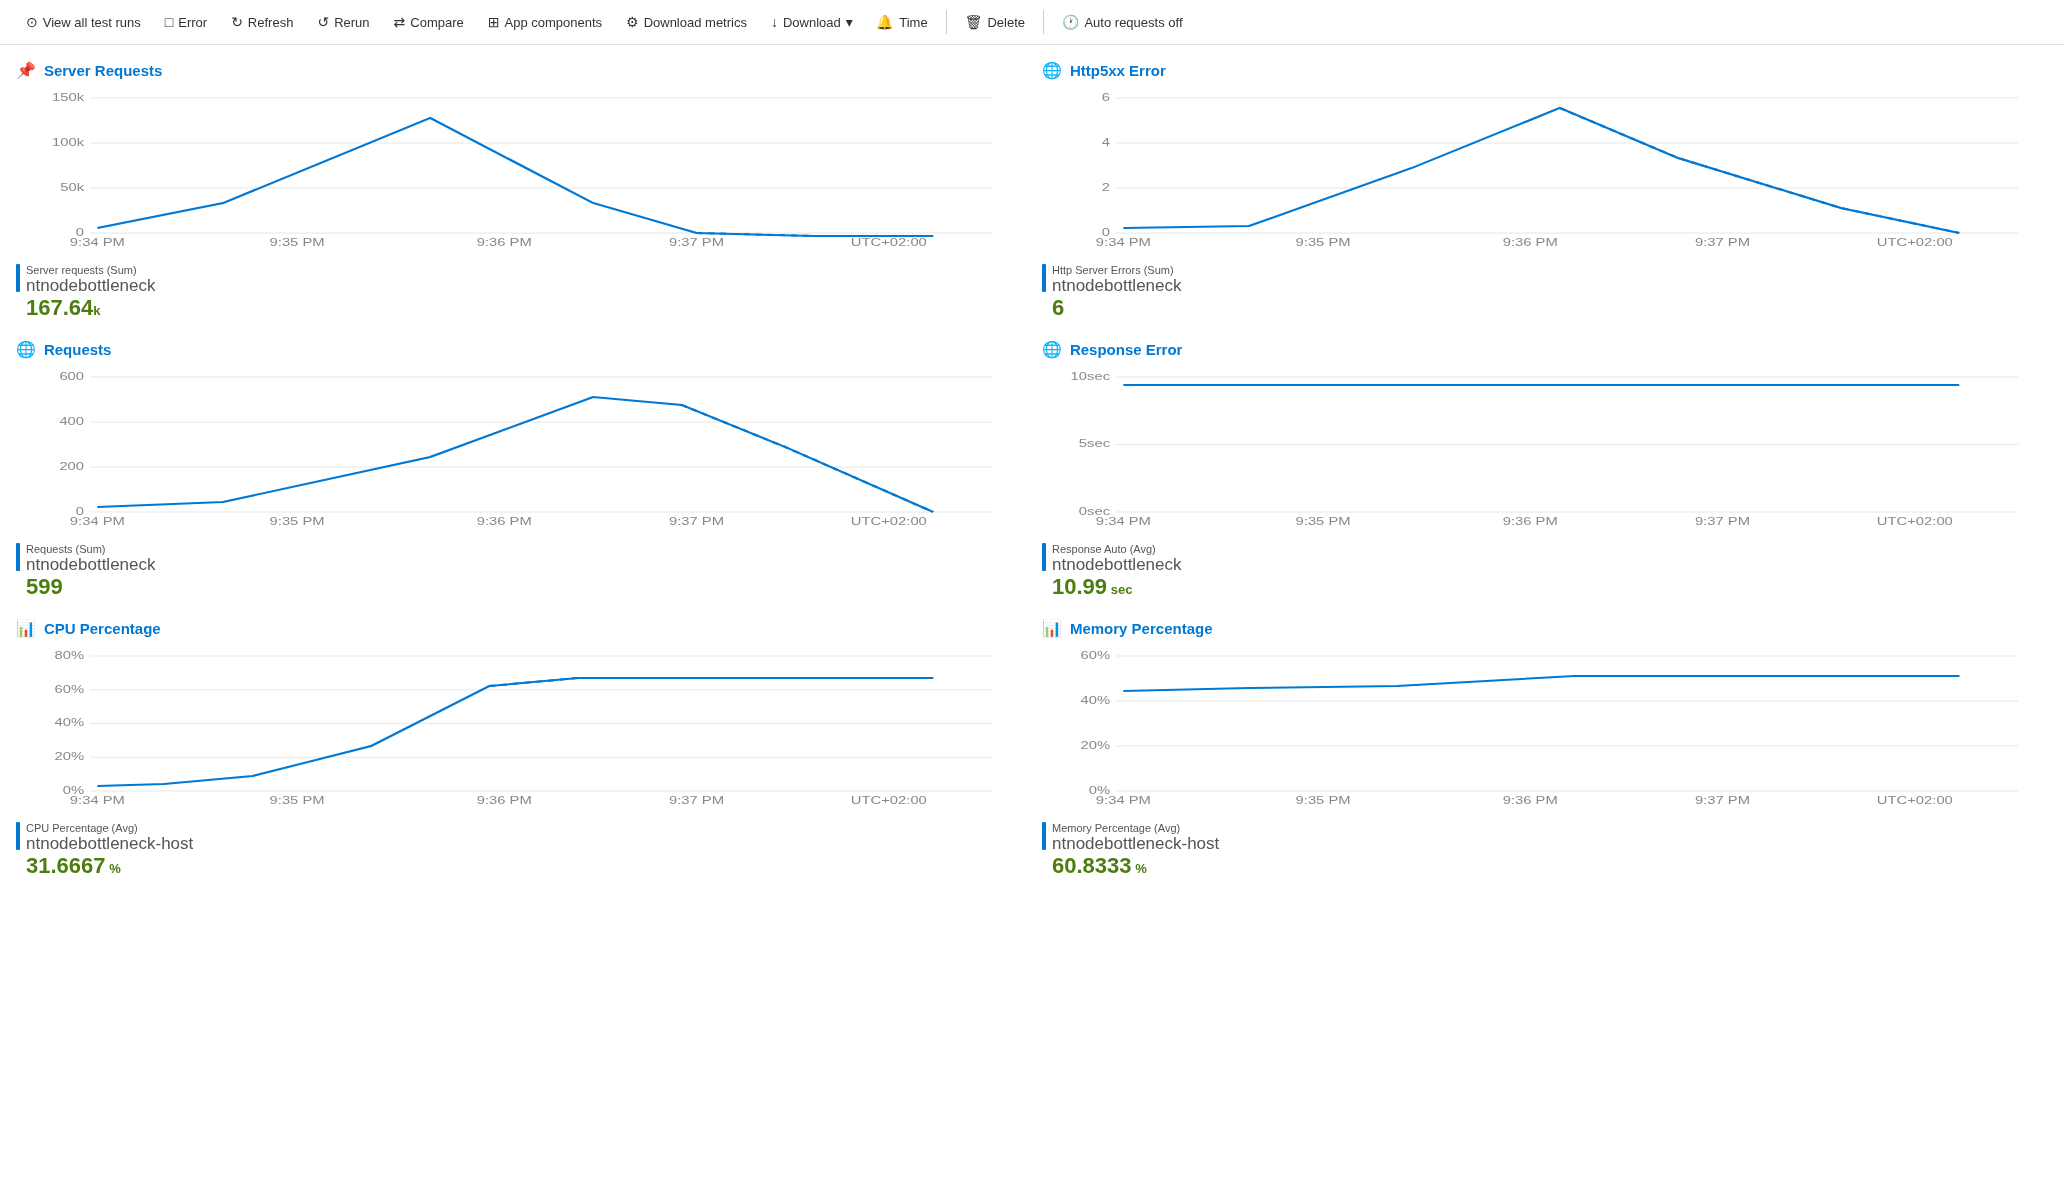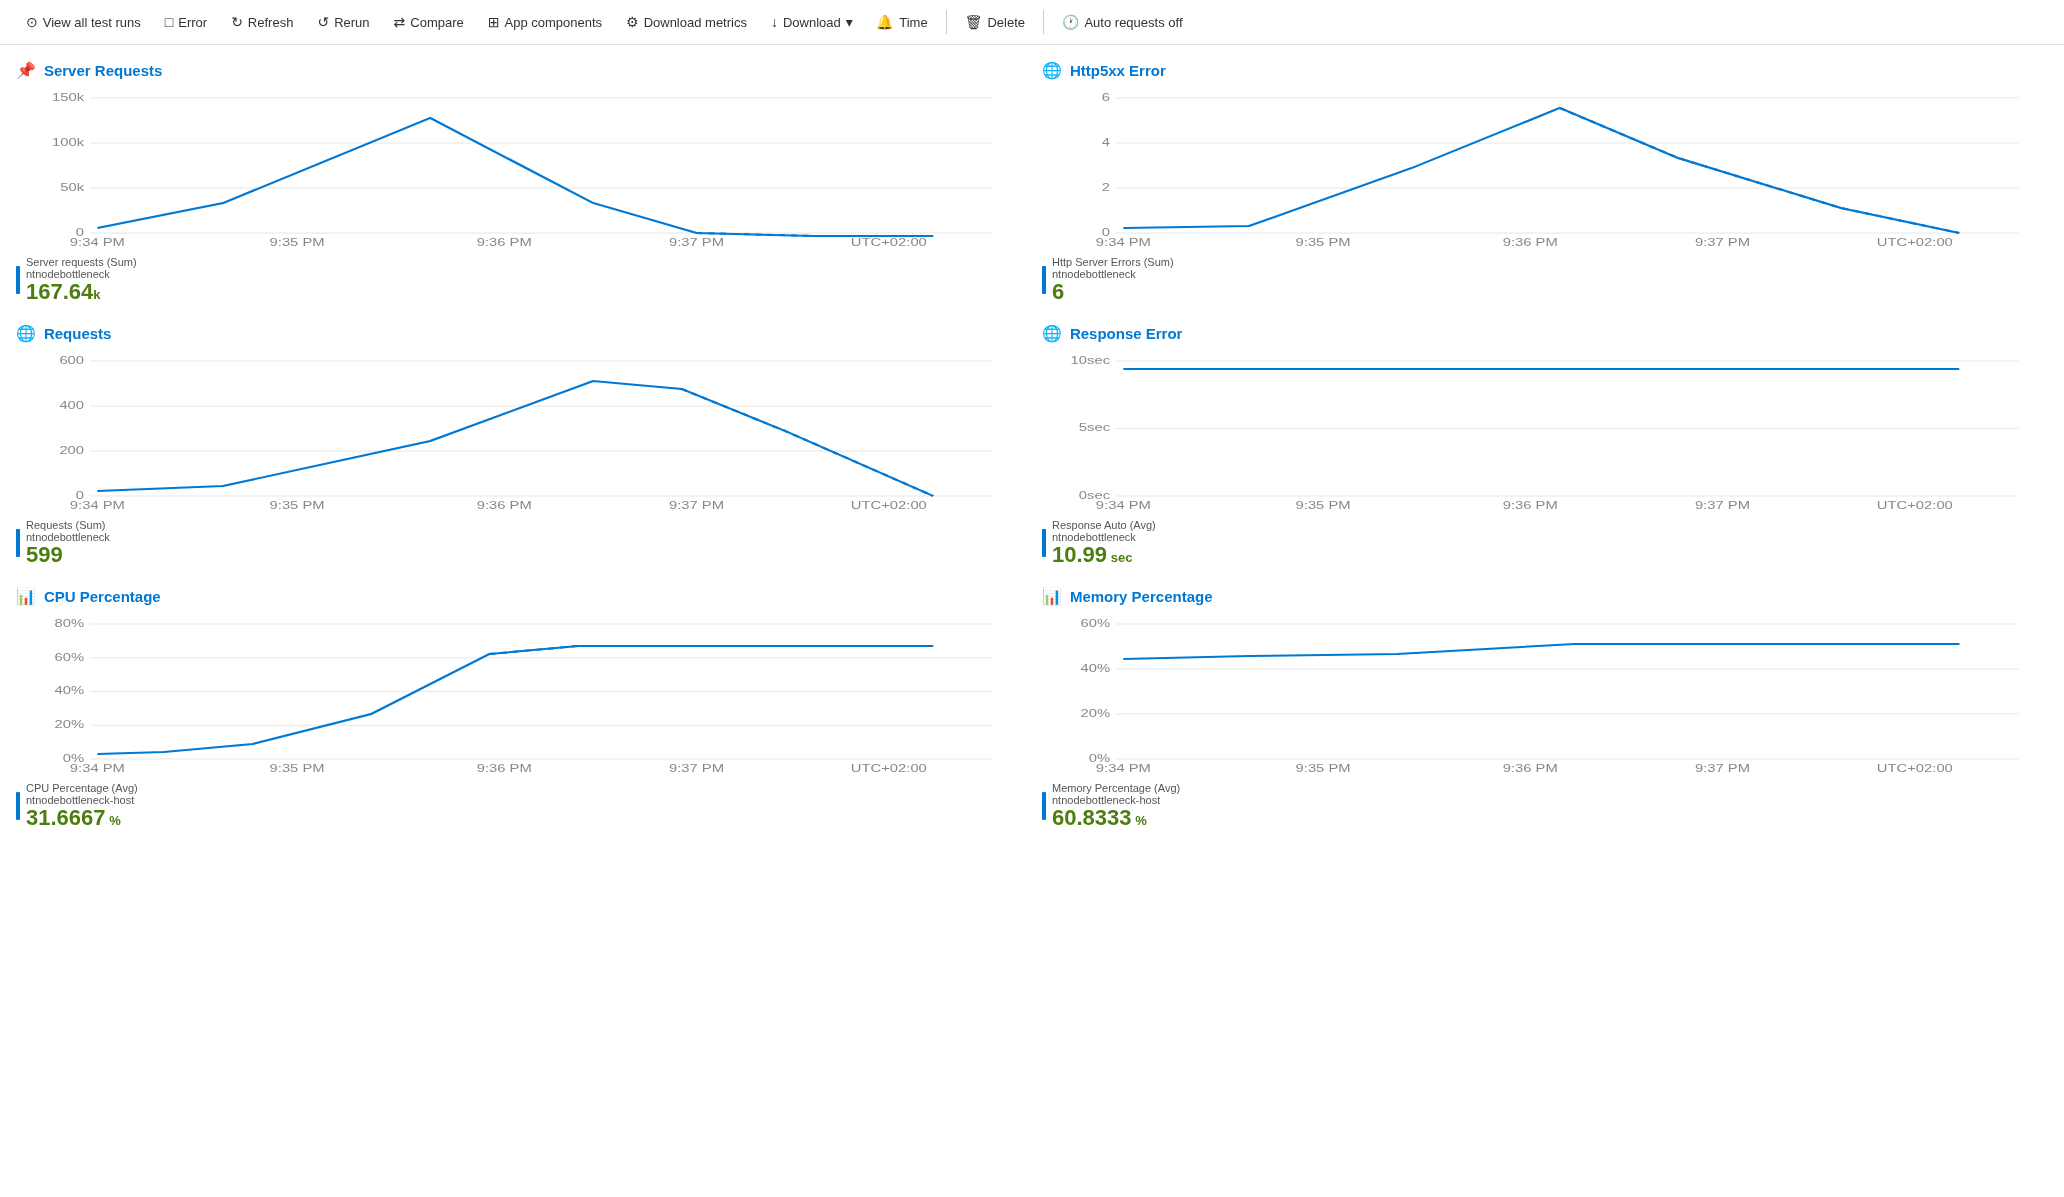--- a/index.html
+++ b/index.html
@@ -57,35 +57,36 @@
     }
     .chart-area svg { width: 100%; height: 100%; }
     .chart-legend {
       display: flex;
       flex-direction: column;
       gap: 2px;
       margin-top: 4px;
     }
     .legend-label {
       display: flex;
-      align-items: center;
+      align-items: flex-start;
       gap: 6px;
       font-size: 11px;
       color: #555;
+      margin-top: 8px;
     }
     .legend-bar {
       width: 4px;
       height: 28px;
       background: #0078d4;
       border-radius: 1px;
       flex-shrink: 0;
     }
     .legend-text-group { display: flex; flex-direction: column; }
     .legend-metric-name { font-size: 11px; color: #555; }
-    .legend-component { font-size: 11px; color: #555; }
+    .legend-component { font-size: 17px; color: #555; }
     .legend-value { font-size: 22px; font-weight: 700; color: #4d7c0f; line-height: 1.1; }
     .legend-value-unit { font-size: 13px; }
 
     .y-label { font-size: 10px; fill: #888; }
     .x-label { font-size: 10px; fill: #888; }
     .grid-line { stroke: #e8e8e8; stroke-width: 1; }
     .chart-line { fill: none; stroke: #0078d4; stroke-width: 2; }
     .chart-line-dashed { fill: none; stroke: #0078d4; stroke-width: 2; stroke-dasharray: 4,4; }
   </style>
 </head>

